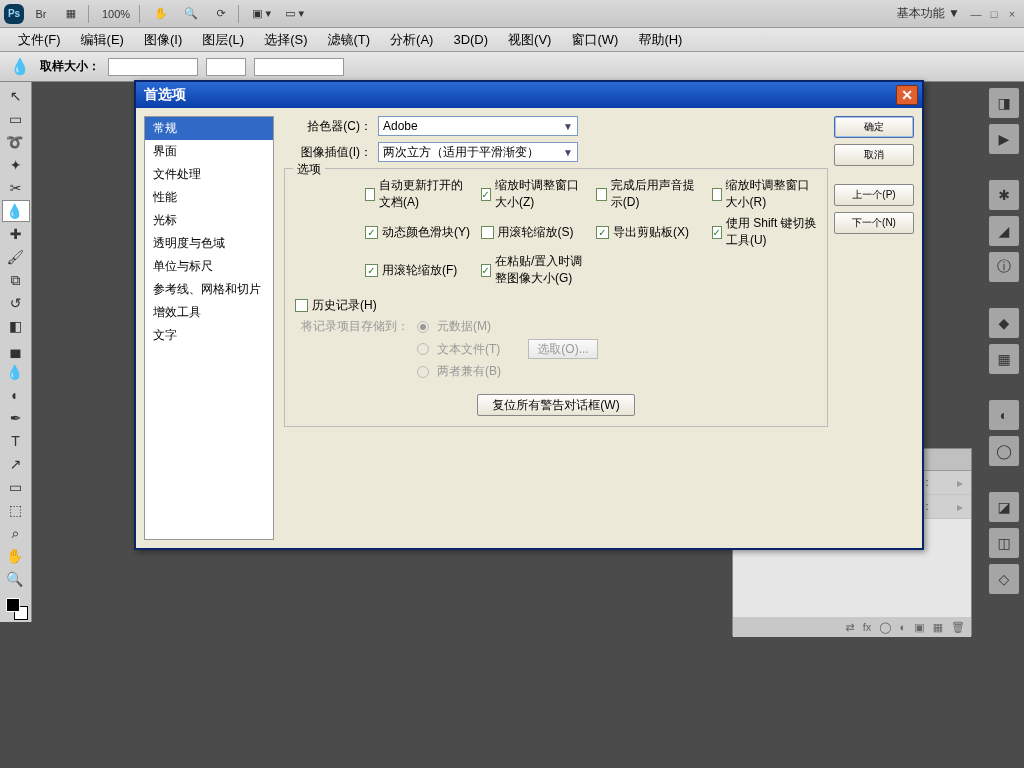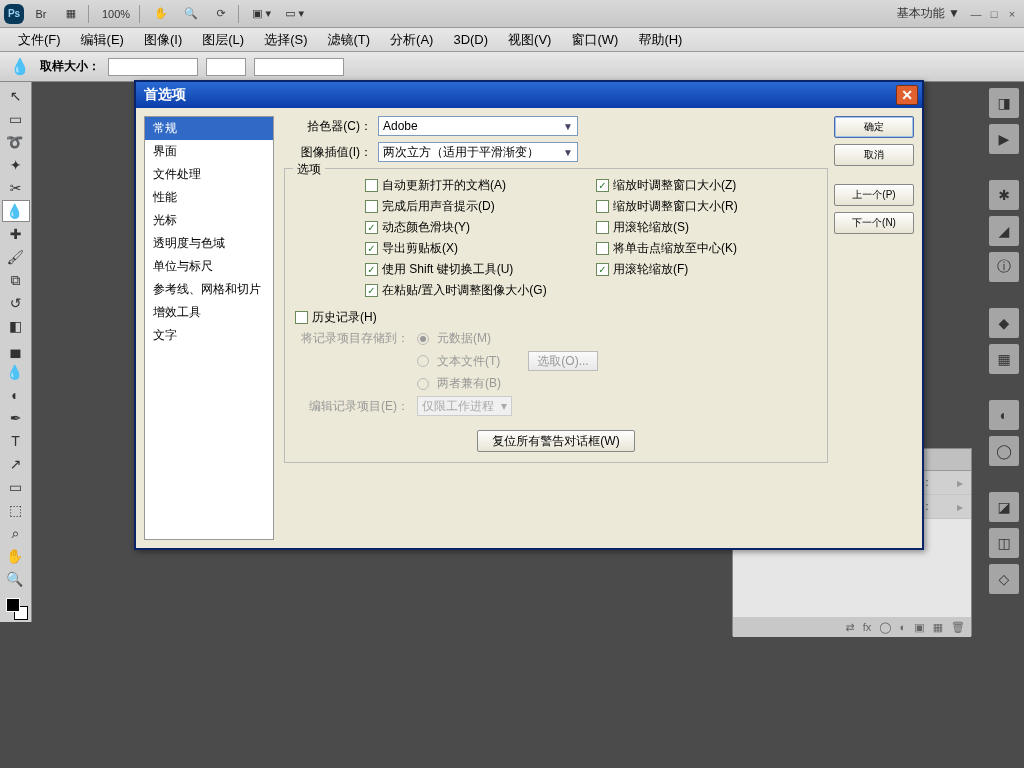--- a/index.html
+++ b/index.html
@@ -61,21 +61,21 @@
 .btn { height: 22px; background: linear-gradient(#fefefe,#e8e4d4); border: 1px solid #888; border-radius: 2px; font-size: 10px; display: flex; align-items: center; justify-content: center; }
 .btn.primary { border: 1px solid #4a6aaa; box-shadow: 0 0 0 1px #a0c0f0 inset; }
 
 .form-row { display: flex; align-items: center; gap: 6px; margin-bottom: 6px; }
 .form-row .flabel { width: 88px; text-align: right; font-size: 12px; }
 .form-row .select { flex: 0 0 200px; height: 20px; border: 1px solid #7a9ac0; background: #fff; display: flex; align-items: center; justify-content: space-between; padding: 0 4px; font-size: 12px; }
 .form-row .select .arrow { font-size: 10px; color: #446; }
 
 .fieldset { border: 1px solid #bbb; margin-top: 6px; padding: 8px 10px 10px; position: relative; }
 .fieldset .legend { position: absolute; top: -8px; left: 8px; background: #ece9d8; padding: 0 4px; font-size: 12px; }
-.opts-grid { display: grid; grid-template-columns: 1fr 1fr; column-gap: 10px; row-gap: 4px; margin-left: 70px; }
+.opts-grid { display: grid; grid-template-columns: 1fr 1fr 1fr 1fr; column-gap: 10px; row-gap: 4px; margin-left: 70px; }
 .chk { display: flex; align-items: center; gap: 4px; font-size: 12px; }
 .chk .box { width: 13px; height: 13px; border: 1px solid #6a8a5a; background: #fff; display: flex; align-items: center; justify-content: center; font-size: 10px; color: #2a7a2a; }
 
 .hist-section { margin-top: 10px; }
 .hist-row { display: flex; align-items: center; gap: 8px; font-size: 12px; margin: 4px 0 4px 4px; }
 .hist-row.dis { color: #999; }
 .radio { width: 12px; height: 12px; border: 1px solid #bbb; border-radius: 50%; display: inline-block; }
 .radio.on::after { content: ""; display: block; width: 6px; height: 6px; background: #999; border-radius: 50%; margin: 2px; }
 .sel-dis { width: 95px; height: 20px; border: 1px solid #ccc; background: #f0f0f0; color: #aaa; display: flex; align-items: center; justify-content: space-between; padding: 0 4px; font-size: 12px; }
 .small-btn { height: 20px; padding: 0 8px; border: 1px solid #bbb; background: linear-gradient(#fafafa,#e8e8e8); font-size: 12px; color: #999; display: inline-flex; align-items: center; }
@@ -262,24 +262,20 @@
             </div>
             <div class="chk">
               <span class="box"></span>
               <span>用滚轮缩放(S)</span>
             </div>
             <div class="chk">
               <span class="box">✓</span>
               <span>导出剪贴板(X)</span>
             </div>
             <div class="chk">
-              <span class="box"></span>
-              <span>将单击点缩放至中心(K)</span>
-            </div>
-            <div class="chk">
               <span class="box">✓</span>
               <span>使用 Shift 键切换工具(U)</span>
             </div>
             <div class="chk">
               <span class="box">✓</span>
               <span>用滚轮缩放(F)</span>
             </div>
             <div class="chk">
               <span class="box">✓</span>
               <span>在粘贴/置入时调整图像大小(G)</span>
@@ -300,27 +296,20 @@
             <span style="width:110px"></span>
             <span class="radio"></span>
             <span>文本文件(T)</span>
             <span style="width:12px"></span>
             <span class="small-btn">选取(O)...</span>
           </div>
           <div class="hist-row dis">
             <span style="width:110px"></span>
             <span class="radio"></span>
             <span>两者兼有(B)</span>
-          </div>
-          <div class="hist-row dis">
-            <span style="width:110px;text-align:right">编辑记录项目(E)：</span>
-            <div class="sel-dis">
-              <span>仅限工作进程</span>
-                <span>▾</span>
-            </div>
           </div>
         </div>
 
         <div class="reset-btn-row">
           <span class="reset-btn">复位所有警告对话框(W)</span>
         </div>
       </div>
     </div>
 
     <div class="btn-col">

